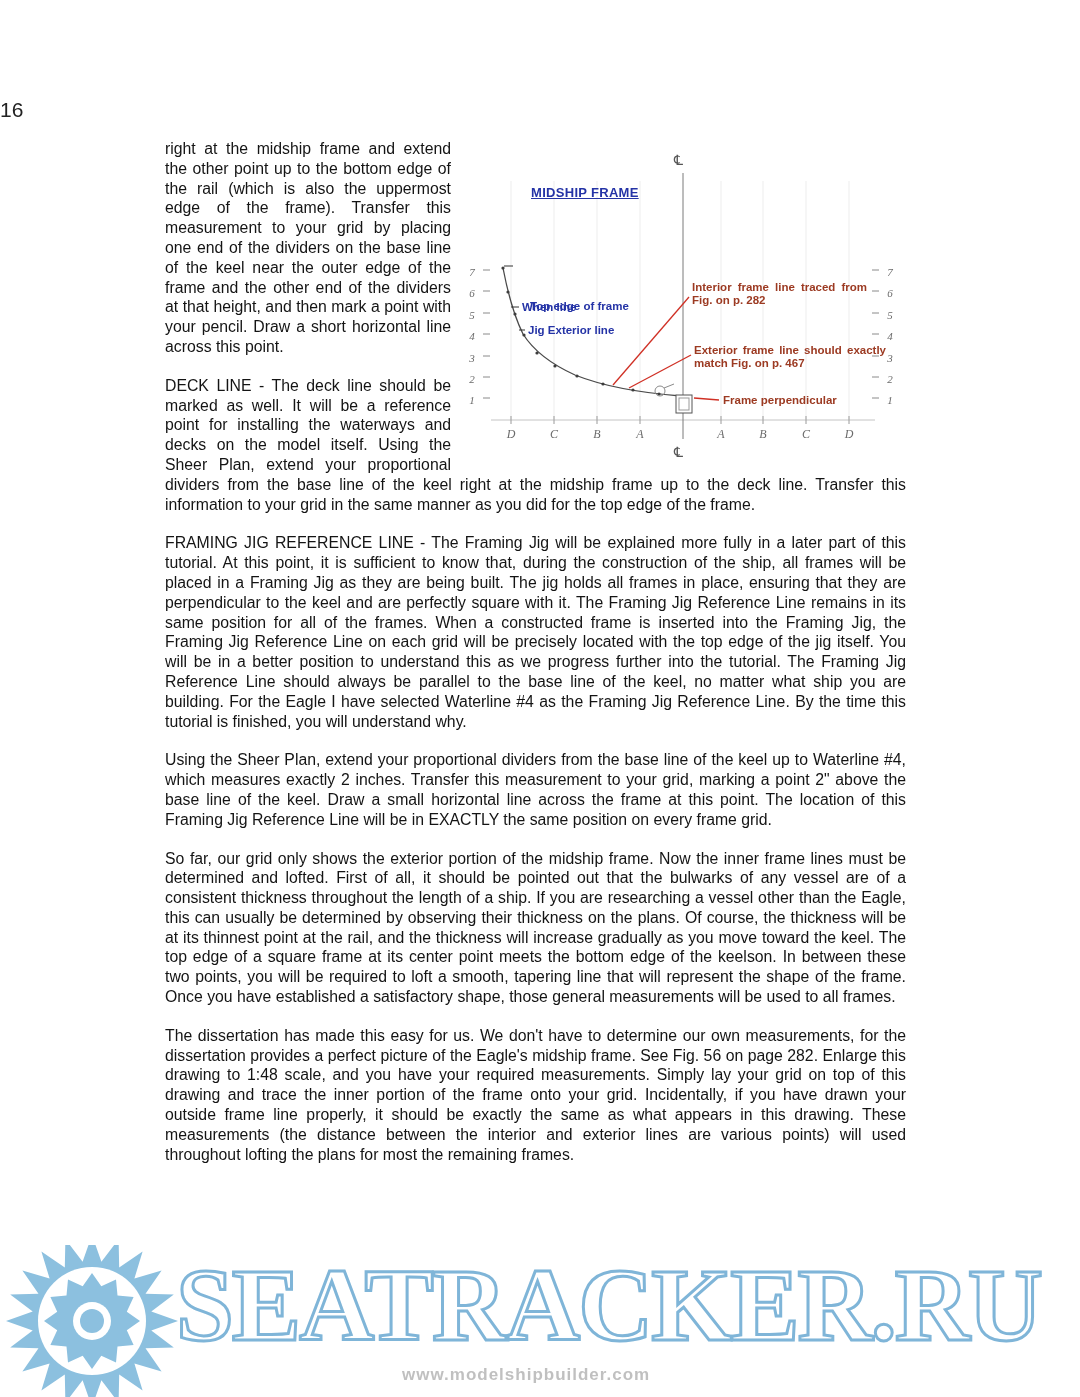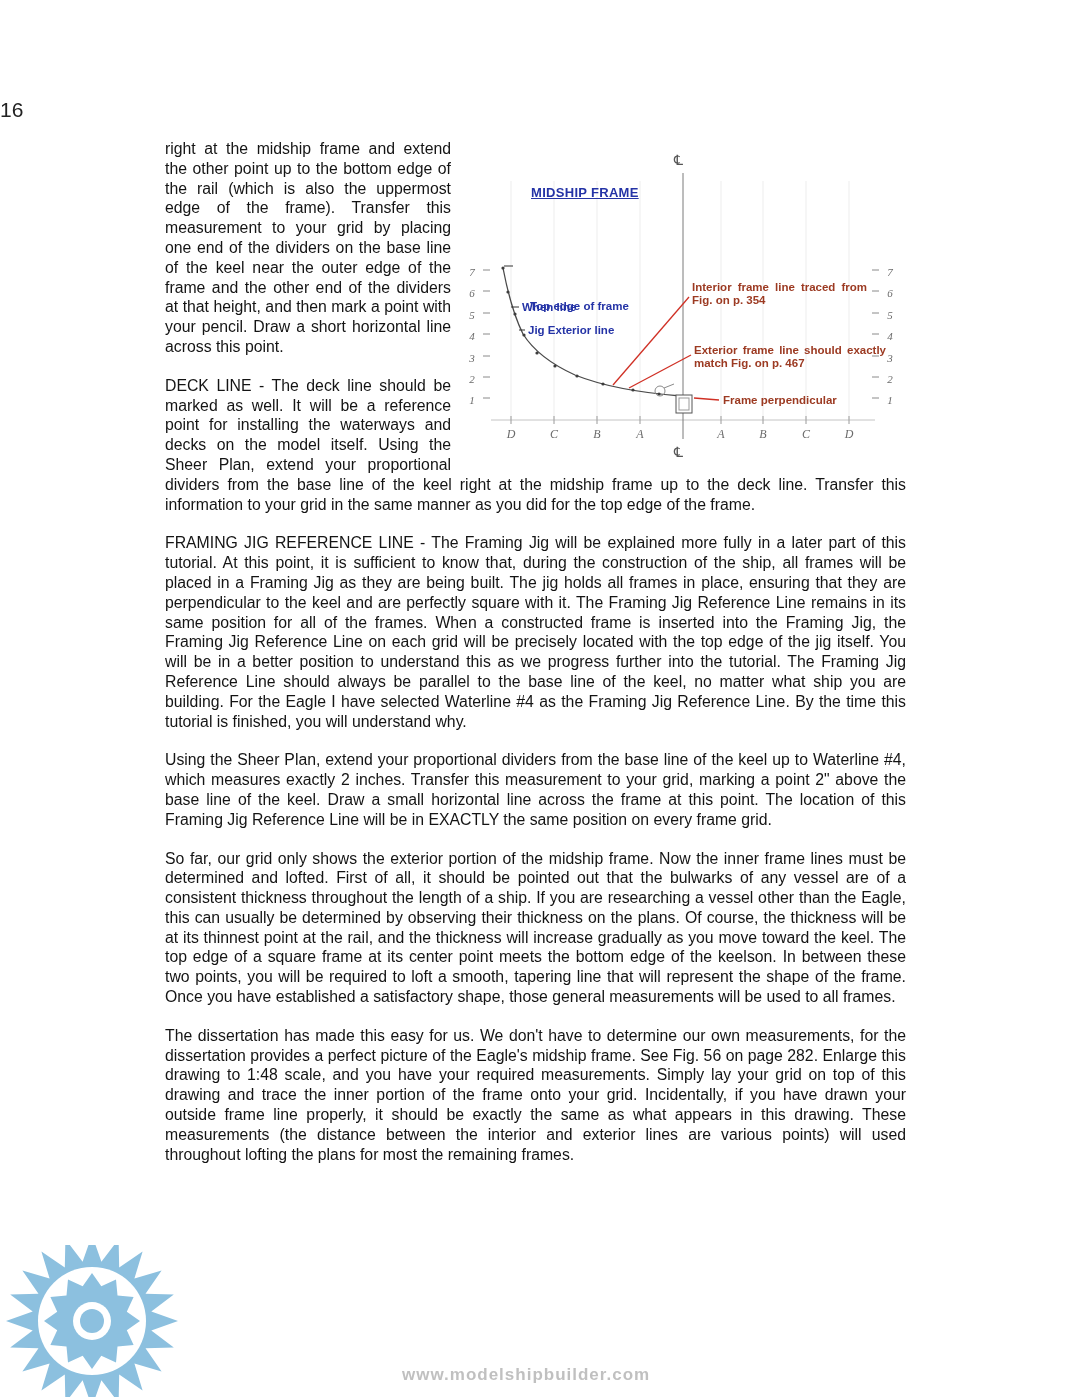--- a/index.html
+++ b/index.html
@@ -162,21 +162,21 @@
 
       <div class="fig-title">MIDSHIP FRAME</div>
 
       <div class="clsym" style="left:211px; top:12px;">℄</div>
       <div class="clsym" style="left:211px; top:304px;">℄</div>
 
       <div class="fig-label lbl-blue" style="left:67px; top:121px;margin-top:40px;">Top edge of frame</div>
       <div class="fig-label lbl-blue" style="left:59px; top:162px;">When line</div>
       <div class="fig-label lbl-blue" style="left:65px; top:185px;">Jig Exterior line</div>
 
-      <div class="fig-label lbl-maroon" style="left:229px; top:142px; width:175px;">Interior frame line traced from Fig. on p. 354</div>
+      <div class="fig-label lbl-maroon" style="left:229px; top:142px; width:175px;">Interior frame line traced from Fig. on p. 282</div>
       <div class="fig-label lbl-maroon" style="left:231px; top:205px; width:192px;">Exterior frame line should exactly match Fig. on p. 467</div>
       <div class="fig-label lbl-maroon" style="left:260px; top:255px;">Frame perpendicular</div>
 
       <div class="rnum" style="left:2px; top:124px;">7</div>
       <div class="rnum" style="left:2px; top:145px;">6</div>
       <div class="rnum" style="left:2px; top:167px;">5</div>
       <div class="rnum" style="left:2px; top:188px;">4</div>
       <div class="rnum" style="left:2px; top:210px;">3</div>
       <div class="rnum" style="left:2px; top:231px;">2</div>
       <div class="rnum" style="left:2px; top:252px;">1</div>
@@ -208,16 +208,17 @@
   </div>
 
   <div class="watermark">
     <svg class="wm-logo" width="185" height="152" viewBox="0 0 185 152">
       <polygon fill="#8cc0df" points="178,76 151.3,85.4 173.8,102.6 145.5,103.2 161.6,126.6 134.4,118.4 142.6,145.6 119.2,129.5 118.6,157.8 101.4,135.3 92,162 82.6,135.3 65.4,157.8 64.8,129.5 41.4,145.6 49.6,118.4 22.4,126.6 38.5,103.2 10.2,102.6 32.7,85.4 6,76 32.7,66.6 10.2,49.4 38.5,48.8 22.4,25.4 49.6,33.6 41.4,6.4 64.8,22.5 65.4,-5.8 82.6,16.7 92,-10 101.4,16.7 118.6,-5.8 119.2,22.5 142.6,6.4 134.4,33.6 161.6,25.4 145.5,48.8 173.8,49.4 151.3,66.6"></polygon>
       <circle cx="92" cy="76" r="54" fill="#ffffff"></circle>
       <polygon fill="#8cc0df" points="140,76 126.8,85.3 133.6,100 117.5,101.5 116,117.6 101.3,110.8 92,124 82.7,110.8 68,117.6 66.5,101.5 50.4,100 57.2,85.3 44,76 57.2,66.7 50.4,52 66.5,50.5 68,34.4 82.7,41.2 92,28 101.3,41.2 116,34.4 117.5,50.5 133.6,52 126.8,66.7"></polygon>
       <circle cx="92" cy="76" r="19" fill="#ffffff"></circle>
       <circle cx="92" cy="76" r="12" fill="#8cc0df"></circle>
     </svg>
+    <div class="wm-text">SEATRACKER.RU</div>
     <div class="wm-url">www.modelshipbuilder.com</div>
   </div>
 
 </div>
 
 </body></html>

